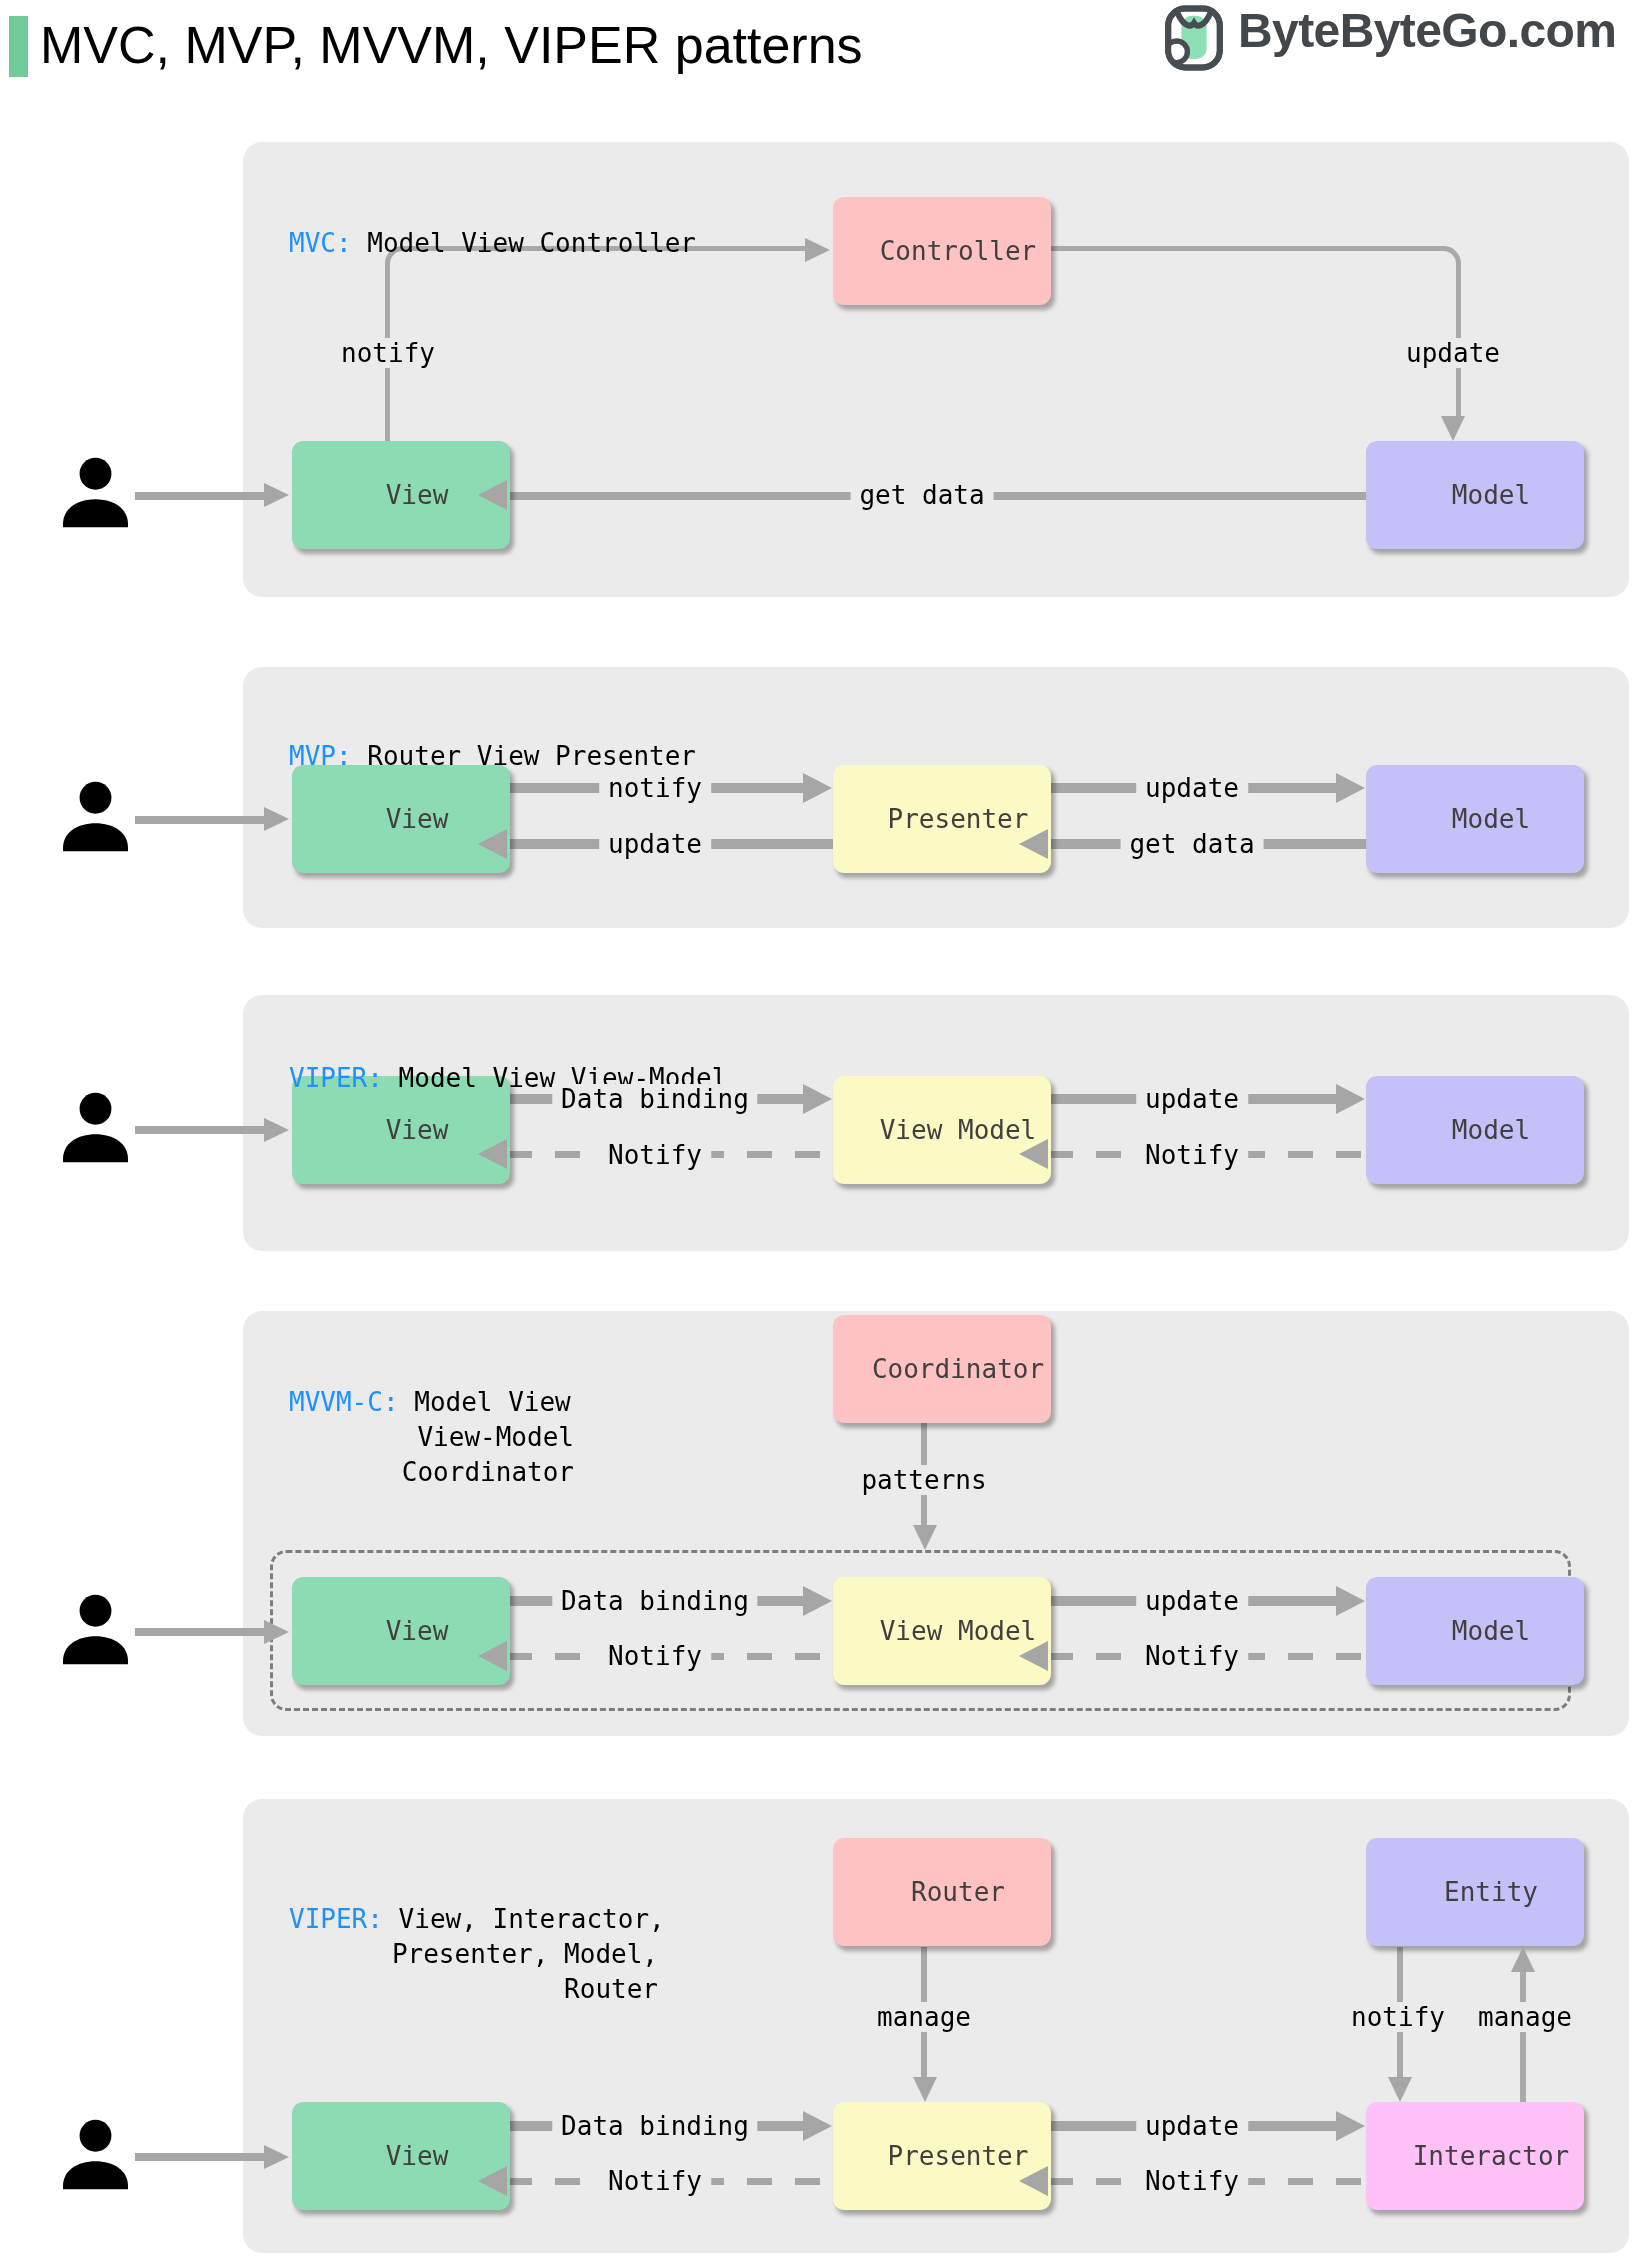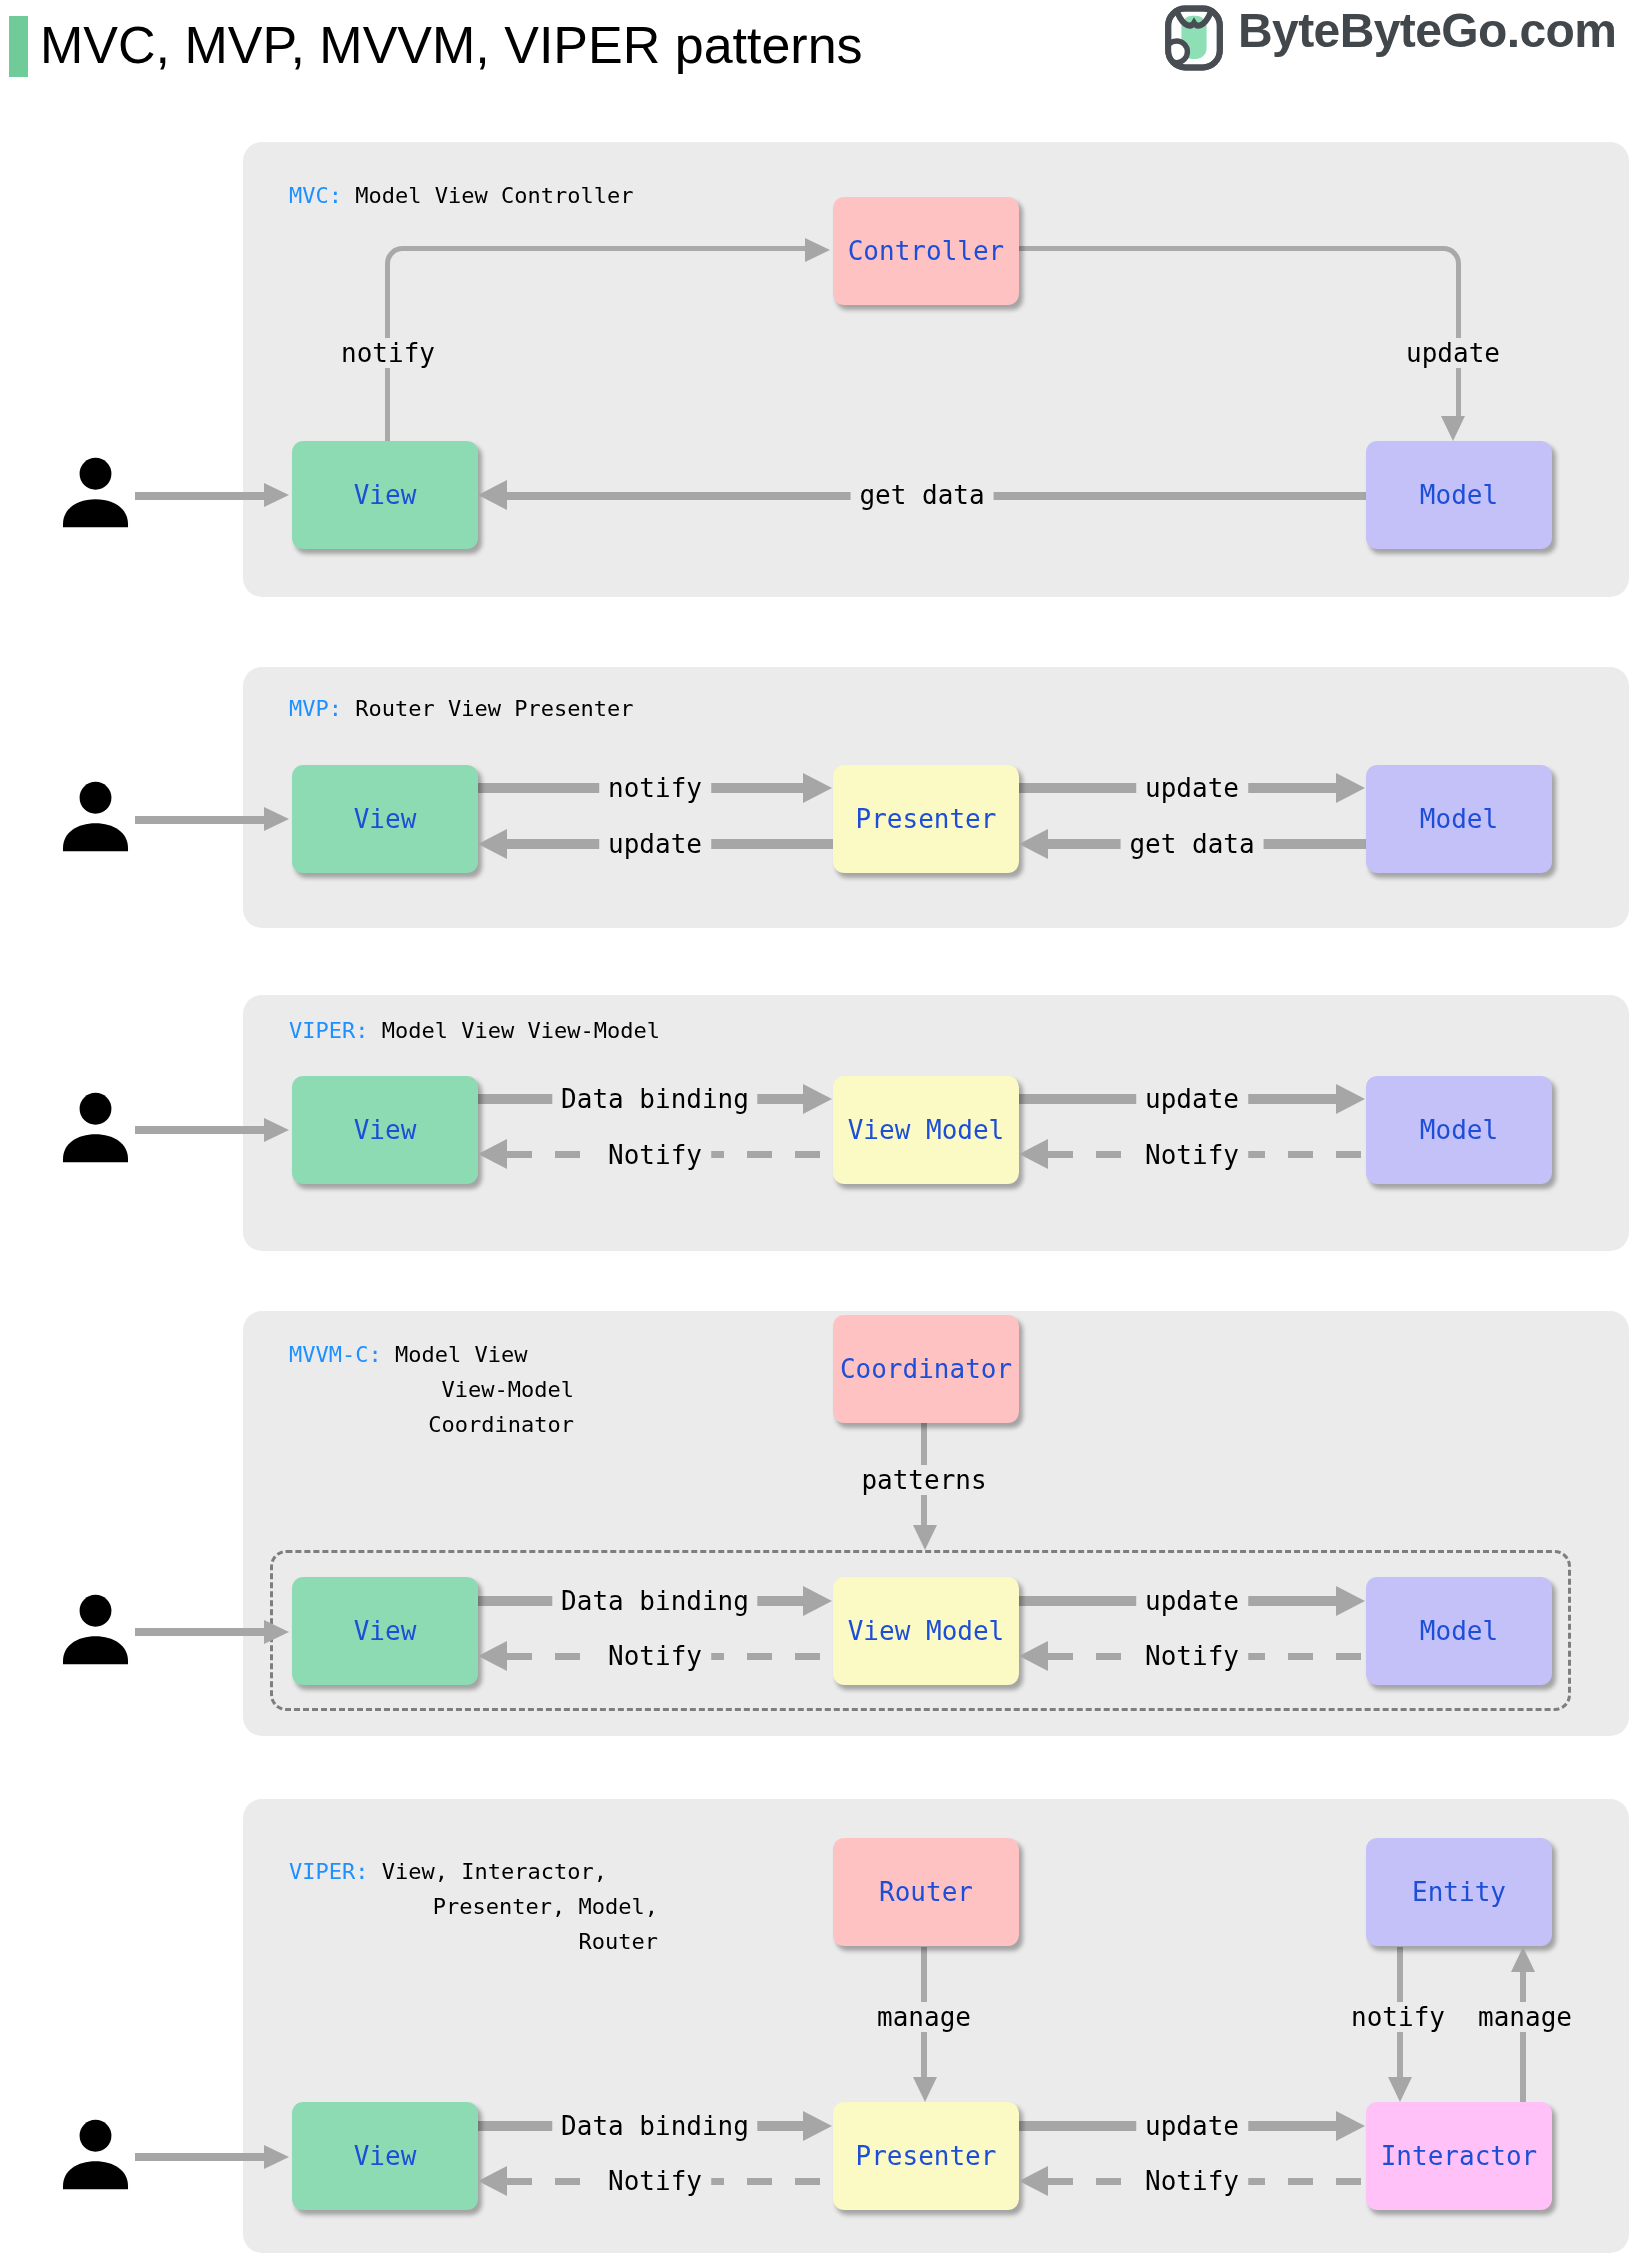--- a/index.html
+++ b/index.html
@@ -9,22 +9,22 @@
   .titlebar{position:absolute;left:8.8px;top:16.4px;width:19px;height:61px;background:#6FCB97;}
   .title{position:absolute;left:40px;top:15px;font-family:"Liberation Sans",sans-serif;
          font-size:52px;font-weight:500;color:#000;white-space:nowrap;}
   .brand{position:absolute;left:1238px;top:3px;font-family:"Liberation Sans",sans-serif;
          font-size:48px;font-weight:bold;color:#41474B;letter-spacing:-0.6px;white-space:nowrap;}
   .logo{position:absolute;left:1161px;top:5px;}
   
   .panel{position:absolute;left:243px;width:1386px;background:#EBEBEB;border-radius:19px;}
   
   .box{position:absolute;width:186px;height:108px;border-radius:11.3px;display:flex;
-       align-items:center;justify-content:center;font-size:26px;color:#1d4ed8;
-       box-shadow:3.2px 4.4px 4.4px rgba(0,0,0,0.30);z-index:2;}
+       align-items:center;justify-content:center;font-size:26px;color:#404040;
+       box-shadow:3.2px 4.4px 4.4px rgba(0,0,0,0.30);z-index:2;padding-left:32px;}
   .green{background:#8DDBB3;} .pink{background:#FFC2C2;} .yellow{background:#FBF9C4;}
   .purple{background:#C4C0F8;} .magenta{background:#FFC1F7;}
   
   .hl{position:absolute;height:10px;background:#A6A6A6;z-index:1;}
   .hl.thin{height:7.6px;}
   .vl{position:absolute;width:5.7px;background:#A9A9A9;z-index:1;}
   .dl{position:absolute;height:7px;z-index:1;
       background:repeating-linear-gradient(90deg,#A6A6A6 0 25px,transparent 25px 48px);}
   .corner-l{position:absolute;border-left:5.7px solid #A9A9A9;border-top:5.7px solid #A9A9A9;
             border-top-left-radius:17.6px;z-index:1;}
@@ -35,21 +35,21 @@
   .ah-r{border-top:15px solid transparent;border-bottom:15px solid transparent;border-left:29px solid #A6A6A6;}
   .ah-l{border-top:15px solid transparent;border-bottom:15px solid transparent;border-right:29px solid #A6A6A6;}
   .ah-d{border-left:14px solid transparent;border-right:14px solid transparent;border-top:28px solid #A6A6A6;}
   .ah-u{border-left:14px solid transparent;border-right:14px solid transparent;border-bottom:28px solid #A6A6A6;}
   .ah-r.sm{border-top-width:12px;border-bottom-width:12px;border-left-width:25px;}
   .ah-d.sm{border-left-width:12px;border-right-width:12px;border-top-width:25px;}
   .ah-u.sm{border-left-width:12px;border-right-width:12px;border-bottom-width:25px;}
   
   .lbl{position:absolute;transform:translate(-50%,-50%);background:#EBEBEB;padding:0 8.8px;
        font-size:26px;color:#000;white-space:nowrap;z-index:3;}
-  .tagline{position:absolute;font-size:22px;line-height:35px;color:#000;white-space:nowrap;z-index:3;}
+  .tagline{position:absolute;font-size:26px;line-height:35px;color:#000;white-space:nowrap;z-index:3;margin-top:48px;}
   .tagline .r{text-align:right;}
   .tag{color:#1E90FF;}
   
   .dashed-rect{position:absolute;border:3.2px dashed #7E7E7E;border-radius:16.4px;
                box-sizing:border-box;z-index:1;}
   .person{position:absolute;z-index:2;}
 </style>
 </head>
 <body>
 

